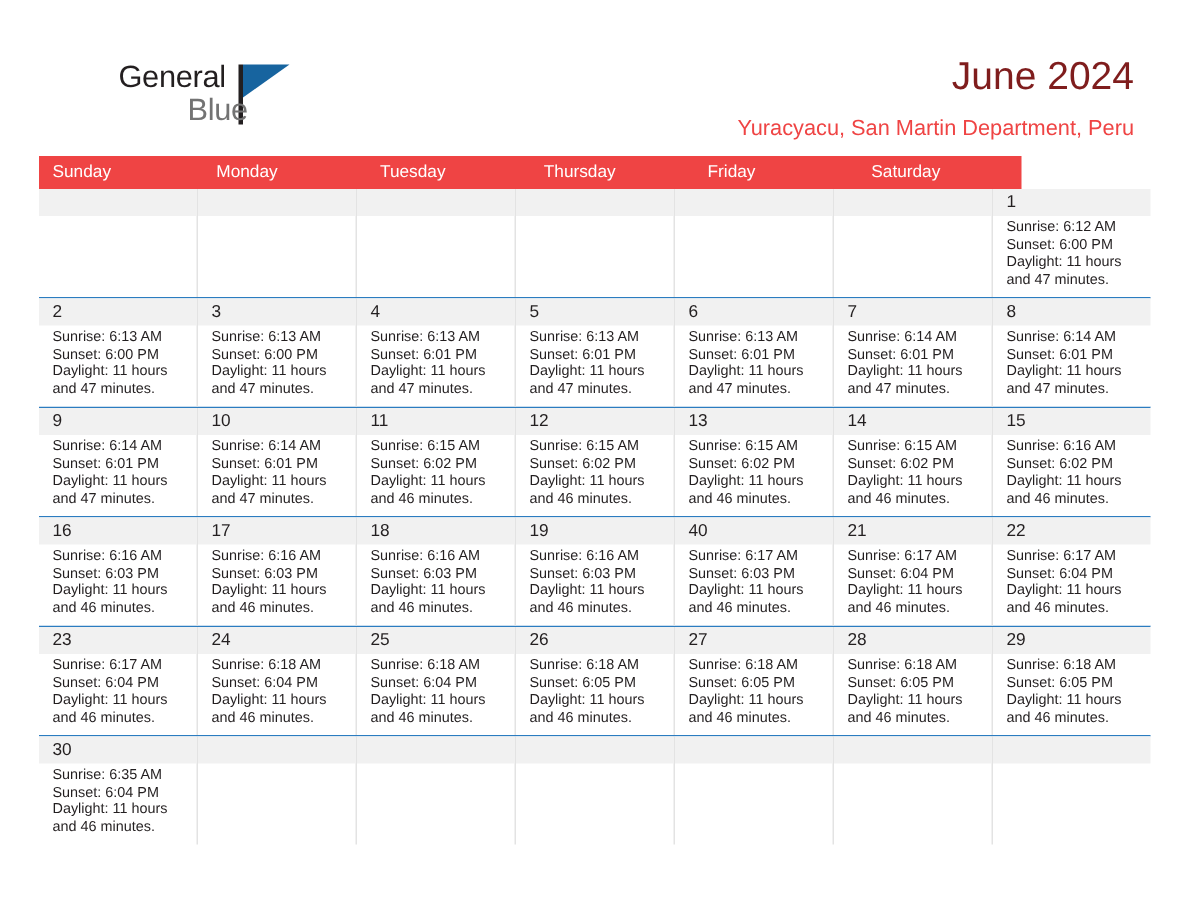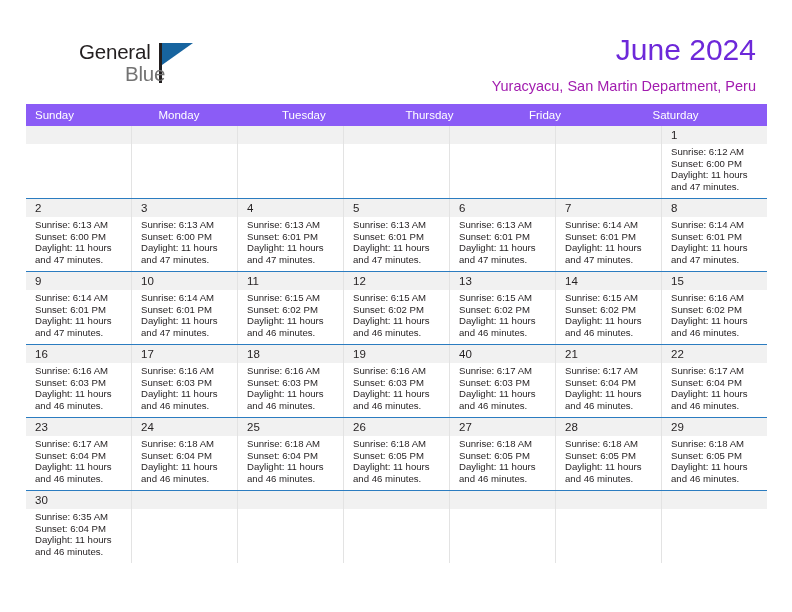--- a/index.html
+++ b/index.html
@@ -65,49 +65,49 @@
     top: 3px;
     width: 3px;
     height: 40px;
     background: #231f20;
   }
 
   .title {
     position: absolute;
     right: 36px;
     top: 34px;
-    font-size: 30px;
-    color: #6d28d9;
+    font-size: 26px;
+    color: #7f1d1d;
     text-align: right;
     line-height: 32px;
     white-space: nowrap;
   }
   .subtitle {
     position: absolute;
     right: 36px;
     top: 78px;
     font-size: 14.5px;
-    color: #a21caf;
+    color: #ef4444;
     text-align: right;
     line-height: 17px;
     white-space: nowrap;
   }
 
   
   .calendar {
     position: absolute;
     left: 26px;
     top: 104px;
     width: 741px;
   }
   .weekday-row {
     display: flex;
-    width: 741px;
+    width: 655px;
     height: 22px;
-    background: #8b5cf6;
+    background: #ef4444;
   }
   .weekday {
     flex: 1 1 0;
     color: #ffffff;
     font-size: 11.5px;
     line-height: 22px;
     padding-left: 9px;
     white-space: nowrap;
     overflow: hidden;
   }

